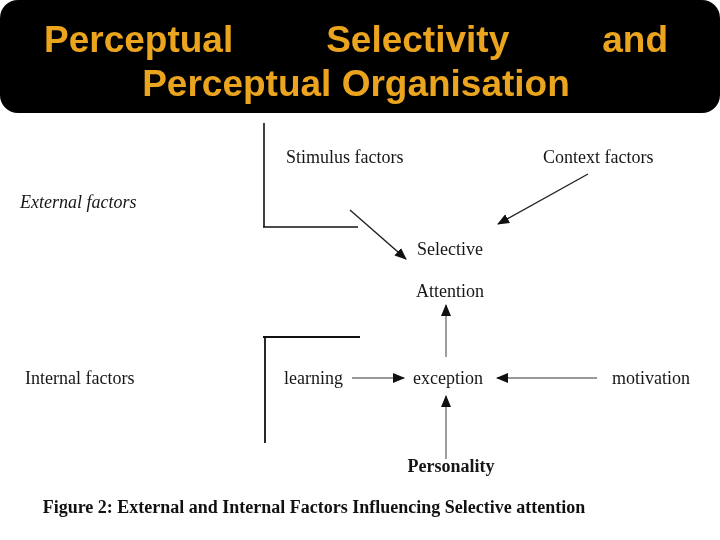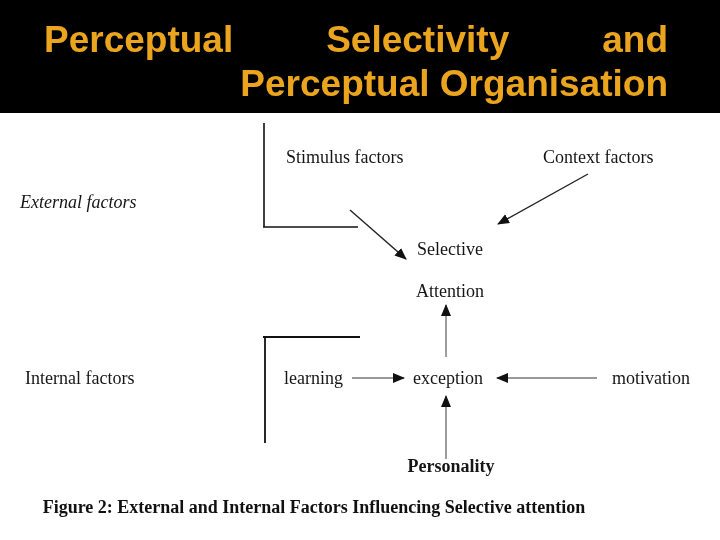--- a/index.html
+++ b/index.html
@@ -14,23 +14,24 @@
   .header{
     position:absolute;left:0;top:0;width:720px;height:113px;
     background:#000000;
     box-sizing:border-box;
     padding:18px 52px 0 44px;
     color:#EBA41E;
     font-family:"Liberation Sans", sans-serif;
     font-weight:bold;
     font-size:37px;
     line-height:44px;
+    border-radius:18px;
   }
   .title-line1{display:flex;justify-content:space-between;align-items:baseline;}
-  .title-line2{text-align:right;}
+  .title-line2{text-align:center;}
   
   .dlabel{
     position:absolute;
     font-family:"Liberation Serif", serif;
     font-size:18px;
     line-height:20px;
     color:#161616;
     white-space:nowrap;
   }
   .centered{text-align:center;}

